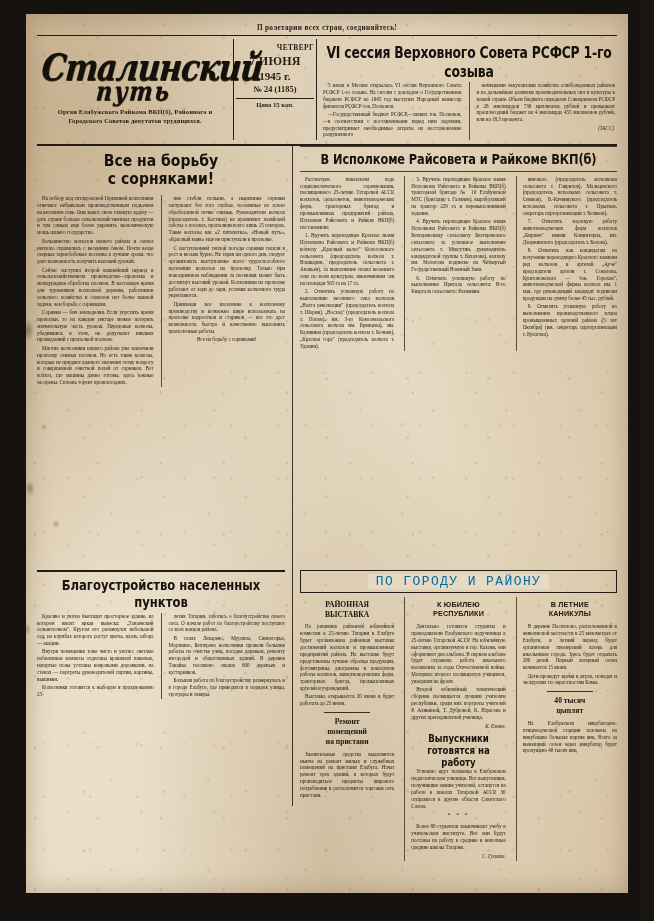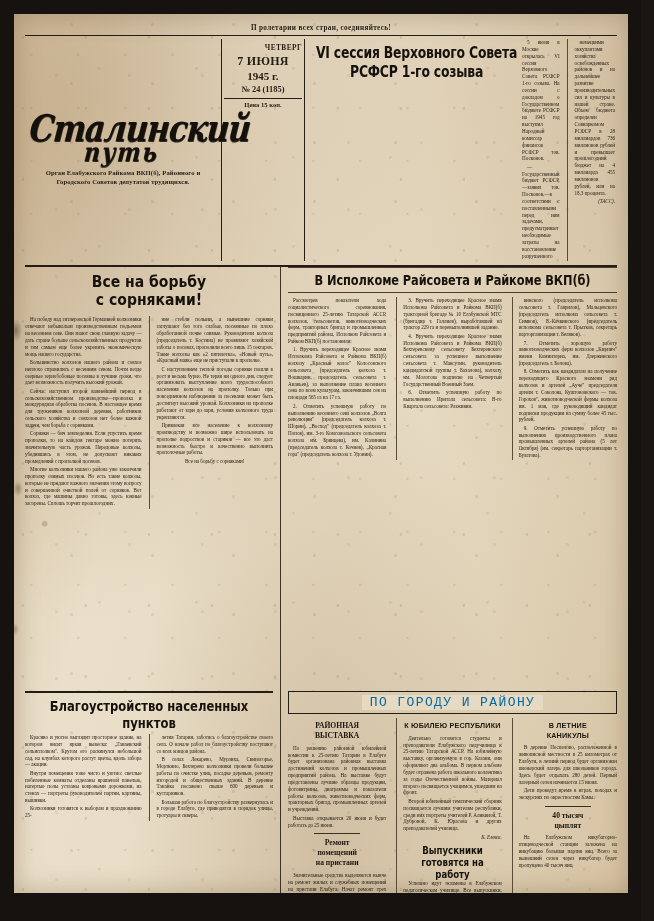--- a/index.html
+++ b/index.html
@@ -12,21 +12,21 @@
   }
   body {
     font-family: "Liberation Serif", "DejaVu Serif", serif;
   }
 
   
   .scan-frame {
     position: relative;
     width: 641px; height: 921px;
     background: #15120f;
-    padding: 14px 13px 28px 14px;
+    padding: 14px 13px 28px 26px;
   }
   .paper {
     position: relative;
     width: 100%; height: 100%;
     background: #e8dbc4;
     background-image:
       radial-gradient(ellipse at 8% 12%, rgba(181,154,118,.55), rgba(181,154,118,0) 46%),
       radial-gradient(ellipse at 96% 4%, rgba(196,170,135,.45), rgba(196,170,135,0) 38%),
       radial-gradient(ellipse at 50% 96%, rgba(175,148,112,.40), rgba(175,148,112,0) 44%),
       linear-gradient(104deg, #d9c7a8 0%, #eadfc9 26%, #e6dac2 62%, #d6c3a3 100%);
@@ -122,21 +122,21 @@
   .md-year { font-size: 11px; font-weight: bold; margin-top: 1px; }
   .md-issue { font-size: 8.4px; font-weight: bold; margin-top: 3px; }
   .md-price {
     font-size: 6.6px; font-weight: bold;
     margin-top: 4px; padding-top: 2px;
     border-top: 1.2px solid #241d15;
   }
   .mast-right {
     flex: 1;
     padding: 0 2px 0 6px;
-    display: flex; 
+    display: flex; flex-direction: column;
   }
   .mast-headline {
     text-align: center;
     font-family: "DejaVu Sans", sans-serif;
     font-weight: bold;
     font-size: 12.4px;
     letter-spacing: -.2px;
     transform: scaleY(1.25);
     transform-origin: center top;
     margin: 4px 0 9px 0;

